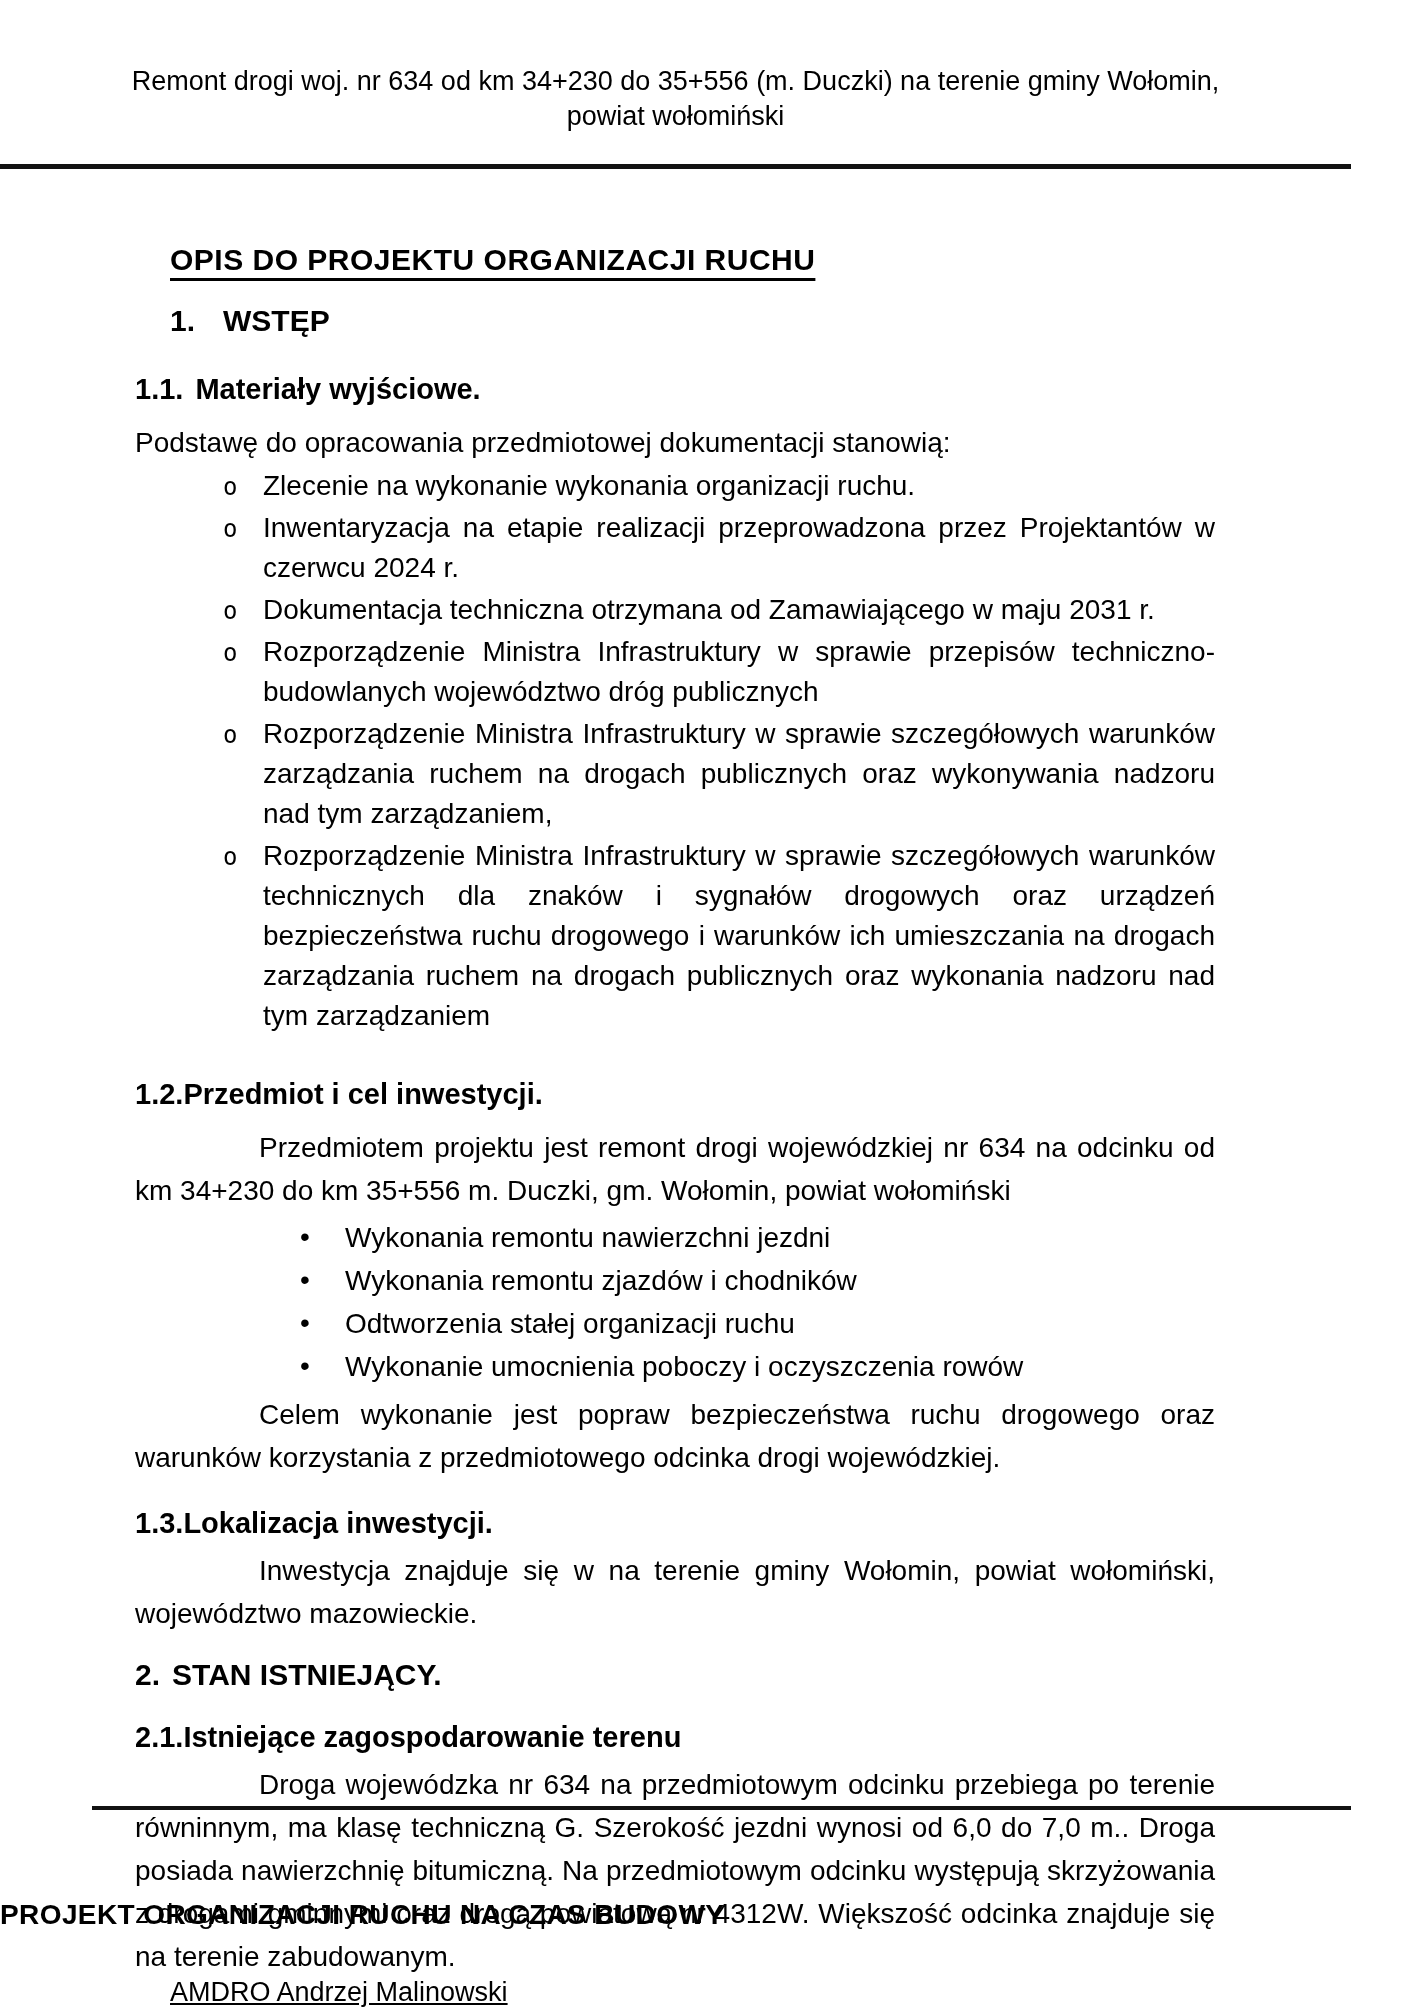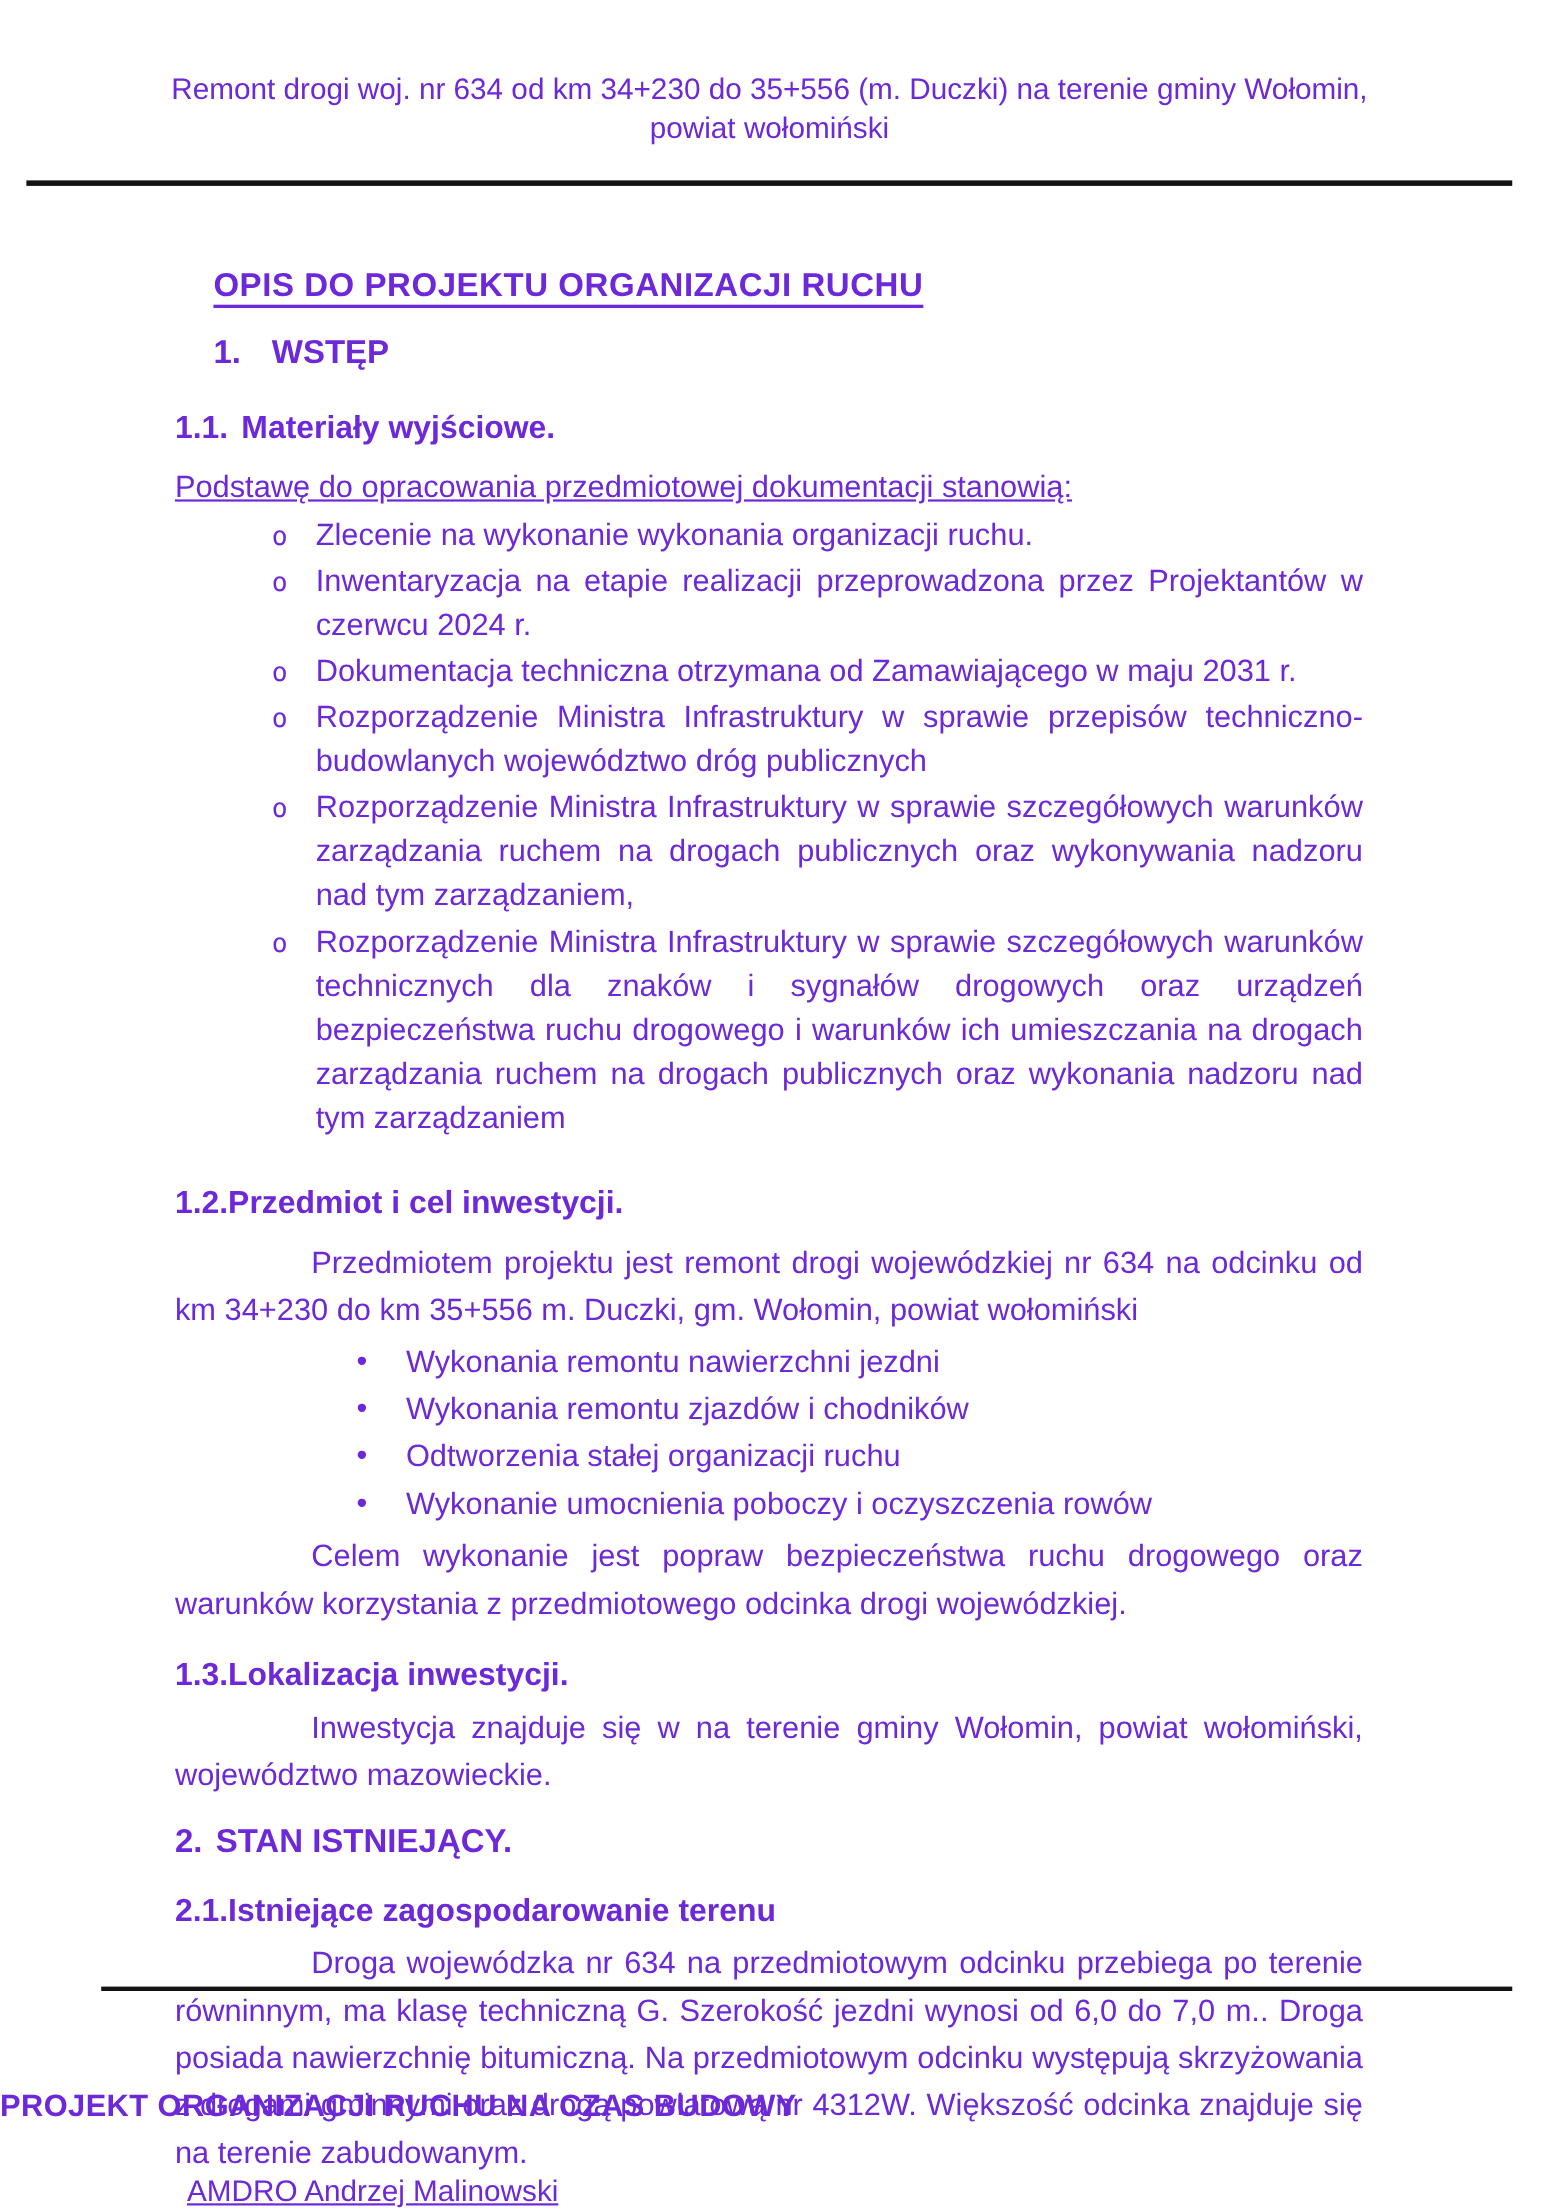--- a/index.html
+++ b/index.html
@@ -1,23 +1,22 @@
 <!DOCTYPE html>
 <html lang="pl"><head>
 <meta charset="utf-8">
 <style>
   html,body { margin:0; padding:0; background:#ffffff; }
   .page {
     position:relative;
     width:1351px; height:2011px;
     background:#ffffff;
-    color:#6d28d9;
+    color:#000000;
     font-family:"Liberation Sans", sans-serif;
     overflow:hidden;
-    padding-left:24px;
   }
   
   .page-header {
     padding-top:64px;
     width:1160px;
     margin:0 auto;
     text-align:center;
     font-size:27px;
     line-height:35px;
   }
@@ -56,21 +55,21 @@
   .sec-h2 .gap-sm { margin-right:12px; }
   .sec-h2 .gap-0  { margin-right:0; }
 
   .para {
     margin:8px 0 0 0;
     font-size:28px;
     line-height:43px;
     text-align:justify;
     text-indent:124px;
   }
-  .para.no-indent { text-indent:0; margin-top:14px;text-decoration:underline; }
+  .para.no-indent { text-indent:0; margin-top:14px; }
 
   ul.blist { list-style:none; margin:2px 0 0 0; padding:0; }
   ul.blist li {
     position:relative;
     font-size:28px;
     line-height:40px;
     text-align:justify;
     margin-top:2px;
   }
   ul.o-list li { padding-left:128px; }

